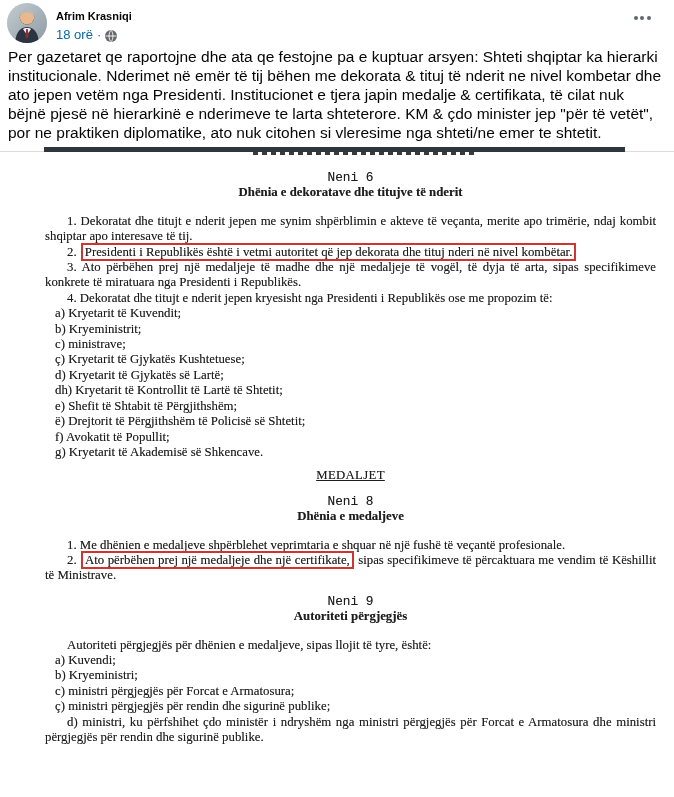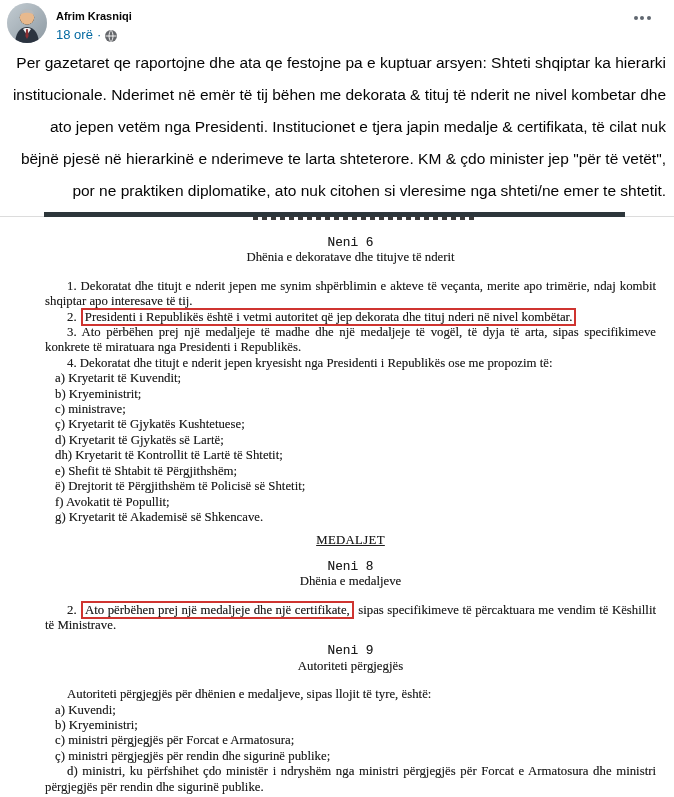--- a/index.html
+++ b/index.html
@@ -23,21 +23,21 @@
   .menu-btn {
     position:absolute; right:16px; top:6px; width:32px; height:24px;
     display:flex; align-items:center; justify-content:center; gap:2.5px;
     cursor:pointer; border-radius:4px; background:transparent; border:none;
   }
   .menu-btn i { width:4px; height:4px; border-radius:50%; background:#606770; }
 
   
   .post-text {
     margin:1px 8px 0 8px; width:658px;
-    font-size:15.5px; line-height:32px; color:#050505;text-align:right;
+    font-size:15.5px; line-height:19px; color:#050505;
   }
 
   
   .doc { margin-top:3px; cursor:pointer; }
   .doc-top { position:relative; height:10px; }
   .scan-line { position:absolute; left:0; top:6px; width:674px; height:1px; background:#dcdcdc; }
   .dark-bar { position:absolute; left:44px; top:2px; width:581px; height:5px; background:#2d363b; }
   .remnant {
     position:absolute; left:253px; top:7px; width:224px; height:3px;
     background:repeating-linear-gradient(90deg,#3a3a3a 0 5px, transparent 5px 9px);
@@ -46,21 +46,21 @@
     padding:5px 18px 0 45px;
     font-family:"Liberation Serif", serif;
     font-size:12.8px; line-height:15.4px; color:#1d1d1d;
     text-align:justify;
     text-shadow:0 0 0.6px rgba(20,20,20,.45);
   }
   .doc-body p { text-indent:22px; }
   .doc-body .item { text-indent:10px; text-align:left; }
   .doc-body .center { text-align:center; text-indent:0; }
   .doc-body .kicker { margin-top:10px;font-family:Liberation Mono, monospace; }
-  .doc-body .title { font-weight:400; margin-bottom:13px; }
+  .doc-body .title { font-weight:700; margin-bottom:13px; }
   .doc-body .caps { margin-top:8px; letter-spacing:.3px;text-decoration:underline; }
   .redbox {
     border:2px solid #cf3430; padding:0 2px; margin:16px 1px;
     box-decoration-break:clone; -webkit-box-decoration-break:clone;
   }
 </style>
 </head>
 <body>
 
 <div class="fb-header">
@@ -122,20 +122,21 @@
       <div class="item">ç) Kryetarit të Gjykatës Kushtetuese;</div>
       <div class="item">d) Kryetarit të Gjykatës së Lartë;</div>
       <div class="item">dh) Kryetarit të Kontrollit të Lartë të Shtetit;</div>
       <div class="item">e) Shefit të Shtabit të Përgjithshëm;</div>
       <div class="item">ë) Drejtorit të Përgjithshëm të Policisë së Shtetit;</div>
       <div class="item">f) Avokatit të Popullit;</div>
       <div class="item">g) Kryetarit të Akademisë së Shkencave.</div>
       <div class="center caps">MEDALJET</div>
       <div class="center kicker">Neni 8</div>
       <div class="center title">Dhënia e medaljeve</div>
+      <p><span>1. Me dhënien e medaljeve shpërblehet veprimtaria e shquar në një fushë të veçantë profesionale.</span></p>
       <p><span>2. </span><span class="redbox">Ato përbëhen prej një medaljeje dhe një certifikate,</span><span> sipas specifikimeve të përcaktuara me vendim të Këshillit të Ministrave.</span></p>
       <div class="center kicker">Neni 9</div>
       <div class="center title">Autoriteti përgjegjës</div>
       <p><span>Autoriteti përgjegjës për dhënien e medaljeve, sipas llojit të tyre, është:</span></p>
       <div class="item">a) Kuvendi;</div>
       <div class="item">b) Kryeministri;</div>
       <div class="item">c) ministri përgjegjës për Forcat e Armatosura;</div>
       <div class="item">ç) ministri përgjegjës për rendin dhe sigurinë publike;</div>
       <p><span>d) ministri, ku përfshihet çdo ministër i ndryshëm nga ministri përgjegjës për Forcat e Armatosura dhe ministri përgjegjës për rendin dhe sigurinë publike.</span></p>
     </div>

